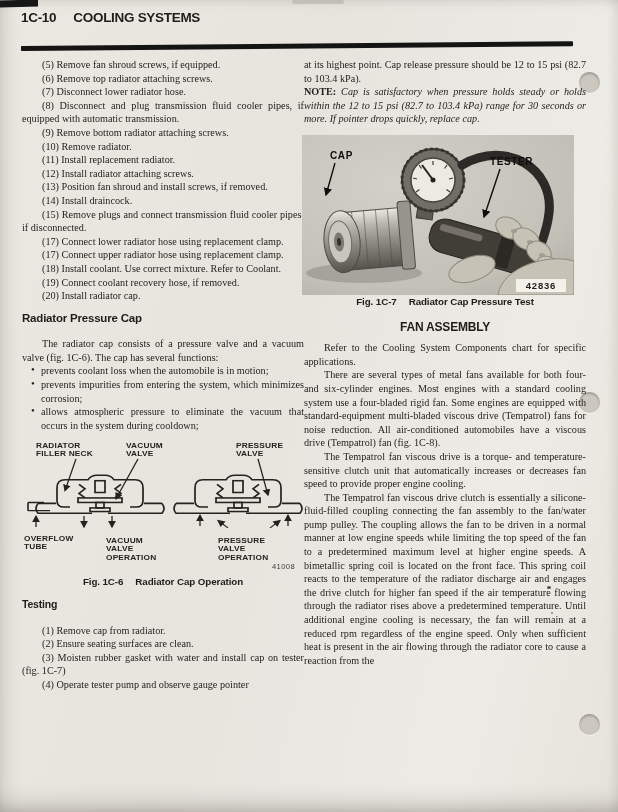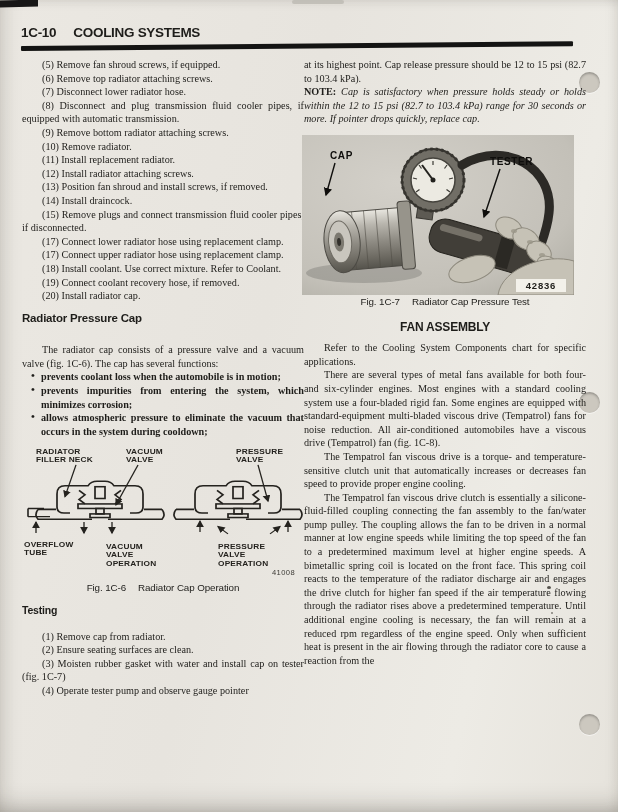--- a/index.html
+++ b/index.html
@@ -14,44 +14,44 @@
   }
   .corner-mark{position:absolute;top:0;left:0;width:38px;height:7px;background:#171616;transform:skewY(-1.2deg);}
   .top-smudge{position:absolute;top:0;left:292px;width:52px;height:4px;background:#bcb9b2;border-radius:2px;opacity:.8;}
   .hole{position:absolute;left:579px;width:21px;height:21px;border-radius:50%;
     background:#ccc8bf;box-shadow:inset 0 1.5px 2.5px rgba(0,0,0,.28),0 1px 0 rgba(255,255,255,.55);}
   .hole-1{top:72px;} .hole-2{top:392px;} .hole-3{top:714px;}
   .speck{position:absolute;background:#55524c;border-radius:50%;}
   .speck-1{left:547px;top:586px;width:4px;height:3px;}
   .speck-2{left:551px;top:612px;width:2px;height:2px;opacity:.7;}
 
-  .header{position:absolute;left:21px;top:23px;white-space:nowrap;}
+  .header{position:absolute;left:21px;top:8px;white-space:nowrap;}
   .h-sans{font-family:"Liberation Sans",sans-serif;font-weight:700;letter-spacing:-.3px;}
   .h-code{font-size:13.5px;margin-right:17px;}
   .h-title{font-size:13.5px;}
   .header-rule{position:absolute;left:21px;top:46px;width:552px;height:5px;background:#141413;
     transform:rotate(-.5deg);transform-origin:left center;border-radius:1px;}
 
   .col{position:absolute;top:58px;width:282px;font-size:10.2px;line-height:13.6px;text-align:justify;}
   .col-left{left:22px;}
   .col-right{left:304px;}
   .col p{margin:0;}
   .step,.indent{text-indent:20px;}
-  .bullets .bullet{position:relative;padding-left:19px;text-indent:0;font-weight:bold;}
+  .bullets .bullet{position:relative;padding-left:19px;text-indent:0;}
   .bullets .bullet::before{content:"\2022";position:absolute;left:9px;top:-1px;font-size:11px;}
   h2,h3{margin:0;}
   .section{font-family:"Liberation Sans",sans-serif;font-weight:700;font-size:11.5px;
-    letter-spacing:-.2px;margin:9px 0 18px;text-align:left;}
+    letter-spacing:-.2px;margin:9px 0 12px;text-align:left;}
   .section-fan{font-size:12px;margin:12px 9px 7px;text-align:center;}
   .subsection{font-family:"Liberation Sans",sans-serif;font-weight:700;font-size:10.5px;
     letter-spacing:-.2px;margin:9px 0 12px;text-align:left;}
   .note{margin-top:9px;}
   .note-label{font-weight:700;}
   .note em{font-style:italic;}
-  .fig-caption{text-align:center;font-family:"Liberation Sans",sans-serif;font-weight:400;
+  .fig-caption{text-align:center;font-family:"Liberation Sans",sans-serif;font-weight:700;
     font-size:9.8px;letter-spacing:-.1px;margin-top:4px;text-indent:0;}
   .fig-caption .cap-title{margin-left:12px;}
 
   .diagram{display:block;margin:7px 0 0;}
   .diagram text{font-family:"Liberation Sans",sans-serif;font-weight:700;font-size:8.3px;
     fill:#24221e;letter-spacing:.2px;}
   .diagram .dnum{font-size:7.6px;font-weight:400;fill:#3c3a35;letter-spacing:.4px;}
   .diagram .dline{stroke:#24221e;stroke-width:1.3;}
 
   .photo{display:block;margin:9px 0 0 -2px;}

